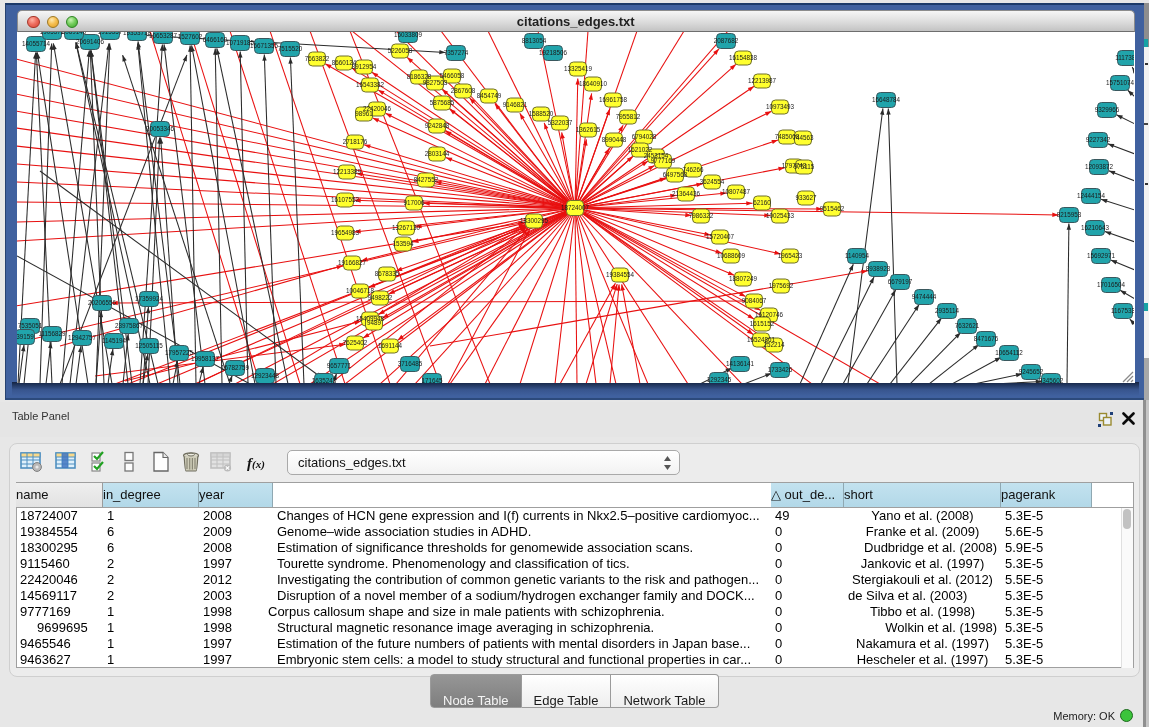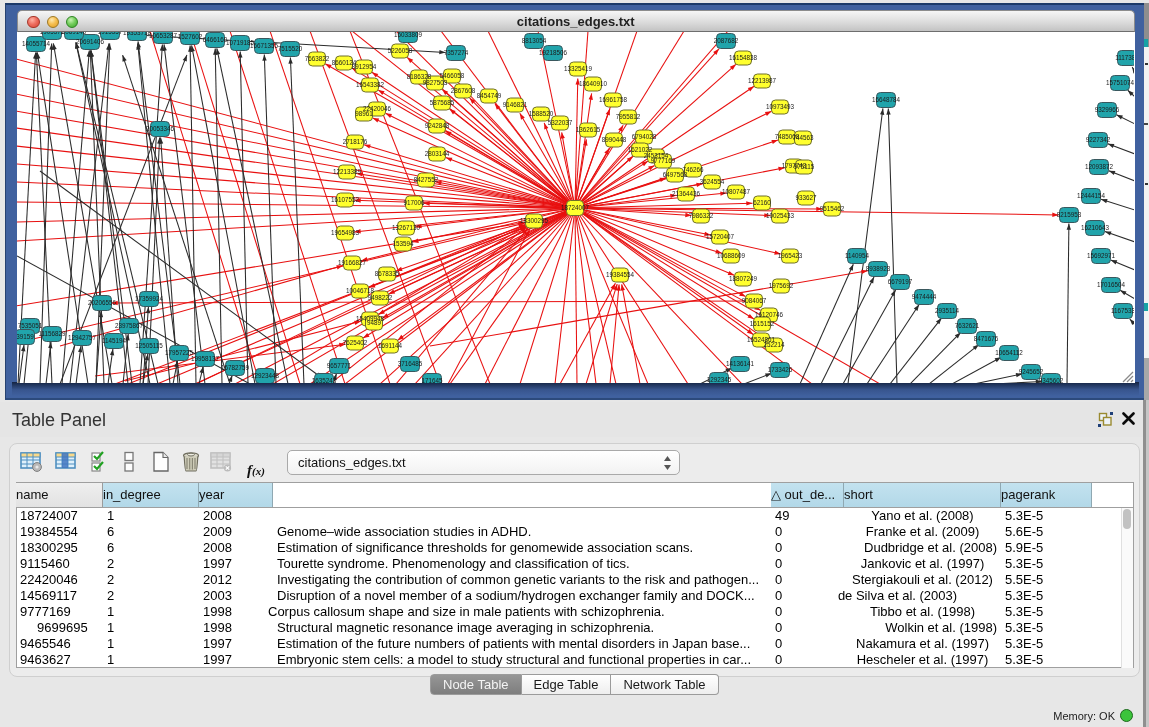--- a/index.html
+++ b/index.html
@@ -9,30 +9,30 @@
 #rightstrip { left:1144px; top:3px; width:5px; height:397px; background:#f2f2f2; }
 #win { left:17px; top:10px; width:1117.5px; height:372px; }
 #titlebar { left:0; top:0; width:100%; height:21.5px; background:linear-gradient(#f6f6f6,#dcdcdc 55%,#c3c3c3); border:1px solid #8c8c8c; border-bottom:1px solid #6e6e6e; border-radius:5px 5px 0 0; }
 #titlebar .tl { position:absolute; top:4.5px; width:12.5px; height:12.5px; border-radius:50%; }
 #title { width:100%; text-align:center; font-size:13px; font-weight:bold; color:#222; line-height:21px; }
 #canvas { left:0; top:21.5px; width:1117.5px; height:351px; background:#fff; }
 #winshadow { left:12px; top:382px; width:1127px; height:14px; background:linear-gradient(rgba(8,18,40,.78),rgba(30,48,90,.25) 55%, rgba(64,97,159,0)); }
 
 #tpanel { left:0; top:400px; width:1143px; height:327px; background:#e7e7e7; }
 #tptitle { left:0; top:1.5px; width:100%; height:35px; background:#e5e5e5; }
-#tptitle span { position:absolute; left:12px; top:8px; font-size:18px; color:#333; }
+#tptitle span { position:absolute; left:12px; top:8px; font-size:11px; color:#333; }
 #container { left:9px; top:43px; width:1131px; height:234px; background:#ececec; border:1px solid #cfcfcf; border-radius:8px; }
 #dropdown { left:287px; top:50px; width:393px; height:25px; background:linear-gradient(#ffffff,#f2f2f2); border:1px solid #a9a9a9; border-radius:5px; font-size:13px; color:#111; line-height:23px; padding-left:10px; }
 #table { left:16px; top:82px; width:1118px; height:186px; background:#fff; border:1px solid #9f9f9f; }
 .hd { position:absolute; top:0; height:24px; background:linear-gradient(#c3e2ef,#b2d8e8); border-right:1px solid #8fa8b2; font-size:13px; color:#111; line-height:24px; overflow:hidden; }
 .hd0 { background:linear-gradient(#efefef,#e2e2e2); border-right:1px solid #9b9b9b; }
 .row { position:absolute; height:16px; font-size:13px; line-height:16px; color:#000; white-space:nowrap; }
 .c { position:absolute; overflow:hidden; }
 #tabs { left:430px; top:274px; height:21px; display:flex; font-size:13px; }
-#tabs div { height:21px; line-height:20px; padding:0 12px; border:1px solid #9b9b9b; border-left:none; background:linear-gradient(#ffffff,#eeeeee); color:#1a1a1a; }
+#tabs div { height:27px; line-height:20px; padding:16px 12px; border:1px solid #9b9b9b; border-left:none; background:linear-gradient(#ffffff,#eeeeee); color:#1a1a1a; }
 #tabs div:first-child { border-left:1px solid #9b9b9b; border-radius:4px 0 0 4px; background:linear-gradient(#969696,#7e7e7e); color:#f4f4f4; }
 #tabs div:last-child { border-radius:0 4px 4px 0; }
 #statusbar { left:0; top:305px; width:1143px; height:22px; }
 #mem { position:absolute; right:28px; top:5px; font-size:11px; color:#222; }
 #memdot { position:absolute; right:10px; top:3.5px; width:13px; height:13px; border-radius:50%; background:#3bc43b; border:1.5px solid #1d691d; }
 #sidebar2 { left:1143px; top:400px; width:6px; height:327px; background:linear-gradient(90deg,#8f8f8f 45%,#c6c6c6 45%); }
 </style></head>
 <body>
 <div class="abs" id="bluewrap"></div>
 <div class="abs" id="rightstrip">
@@ -735,39 +735,40 @@
     </svg>
     <svg class="abs" style="left:210px;top:51px" width="22" height="22" viewBox="0 0 22 22">
       <g opacity="0.45">
         <rect x="1" y="2" width="19" height="15" fill="#d6d6d6" stroke="#8a8a8a" stroke-width="1.6"></rect>
         <rect x="1" y="2" width="19" height="4" fill="#bdbdbd" stroke="#8a8a8a" stroke-width="1"></rect>
         <path d="M7 2 V17 M13 2 V17 M1 9 H20 M1 13 H20" stroke="#8a8a8a" stroke-width="1"></path>
       </g>
       <circle cx="17.5" cy="17" r="3.6" fill="#bbb"></circle>
       <path d="M15.8 15.3 l3.4 3.4 M19.2 15.3 l-3.4 3.4" stroke="#fff" stroke-width="1.2"></path>
     </svg>
-    <div class="abs" style="left:247px;top:62px;font-size:15px;font-style:italic;font-weight:bold;color:#111;font-family:'Liberation Serif',serif">f<span style="font-size:11px">(x)</span></div>
+    <div class="abs" style="left:247px;top:55px;font-size:15px;font-style:italic;font-weight:bold;color:#111;font-family:'Liberation Serif',serif">f<span style="font-size:11px">(x)</span></div>
   <div class="abs" id="dropdown">citations_edges.txt
      <svg style="position:absolute;right:7px;top:4px" width="9" height="16" viewBox="0 0 9 16">
        <polygon points="4.5,1 8,6 1,6" fill="#555"></polygon>
         <polygon points="4.5,15 8,10 1,10" fill="#555"></polygon>
      </svg>
   </div>
   <div class="abs" id="table">
       <div class="hd hd0" style="left:-1px;width:87px">name</div>
       <div class="hd" style="left:86px;width:96px">in_degree</div>
       <div class="hd" style="left:182px;width:74px">year</div>
       <div class="hd" style="left:754px;width:73px">△ out_de...</div>
       <div class="hd" style="left:827px;width:157px">short</div>
       <div class="hd" style="left:984px;width:91px">pagerank</div>
       <div class="abs" style="left:0;top:24px;width:1116px;height:1px;background:#9f9f9f"></div>
       <div class="row" style="left:0;top:25px;width:1116px">
         <div class="c" style="left:3px;width:79px">18724007</div>
         <div class="c" style="left:90px;width:88px">1</div>
         <div class="c" style="left:186px;width:66px">2008</div>
+        <div class="c" style="left:260px;width:490px">Changes of HCN gene expression and I(f) currents in Nkx2.5–positive cardiomyoc...</div>
         <div class="c" style="left:758px;width:65px">49</div>
         <div class="c" style="left:831px;width:149px;text-align:center">Yano et al. (2008)</div>
         <div class="c" style="left:988px;width:83px">5.3E-5</div>
       </div>
       <div class="row" style="left:0;top:41px;width:1116px">
         <div class="c" style="left:3px;width:79px">19384554</div>
         <div class="c" style="left:90px;width:88px">6</div>
         <div class="c" style="left:186px;width:66px">2009</div>
         <div class="c" style="left:260px;width:490px">Genome–wide association studies in ADHD.</div>
         <div class="c" style="left:758px;width:65px">0</div>
@@ -800,21 +801,21 @@
         <div class="c" style="left:758px;width:65px">0</div>
         <div class="c" style="left:831px;width:149px;text-align:center">Stergiakouli et al. (2012)</div>
         <div class="c" style="left:988px;width:83px">5.5E-5</div>
       </div>
       <div class="row" style="left:0;top:105px;width:1116px">
         <div class="c" style="left:3px;width:79px">14569117</div>
         <div class="c" style="left:90px;width:88px">2</div>
         <div class="c" style="left:186px;width:66px">2003</div>
         <div class="c" style="left:260px;width:490px">Disruption of a novel member of a sodium/hydrogen exchanger family and DOCK...</div>
         <div class="c" style="left:758px;width:65px">0</div>
-        <div class="c" style="left:806px;width:149px;text-align:center">de Silva et al. (2003)</div>
+        <div class="c" style="left:831px;width:149px;">de Silva et al. (2003)</div>
         <div class="c" style="left:988px;width:83px">5.3E-5</div>
       </div>
       <div class="row" style="left:0;top:121px;width:1116px">
         <div class="c" style="left:3px;width:79px">9777169</div>
         <div class="c" style="left:90px;width:88px">1</div>
         <div class="c" style="left:186px;width:66px">1998</div>
         <div class="c" style="left:251px;width:490px">Corpus callosum shape and size in male patients with schizophrenia.</div>
         <div class="c" style="left:758px;width:65px">0</div>
         <div class="c" style="left:831px;width:149px;text-align:center">Tibbo et al. (1998)</div>
         <div class="c" style="left:988px;width:83px">5.3E-5</div>

